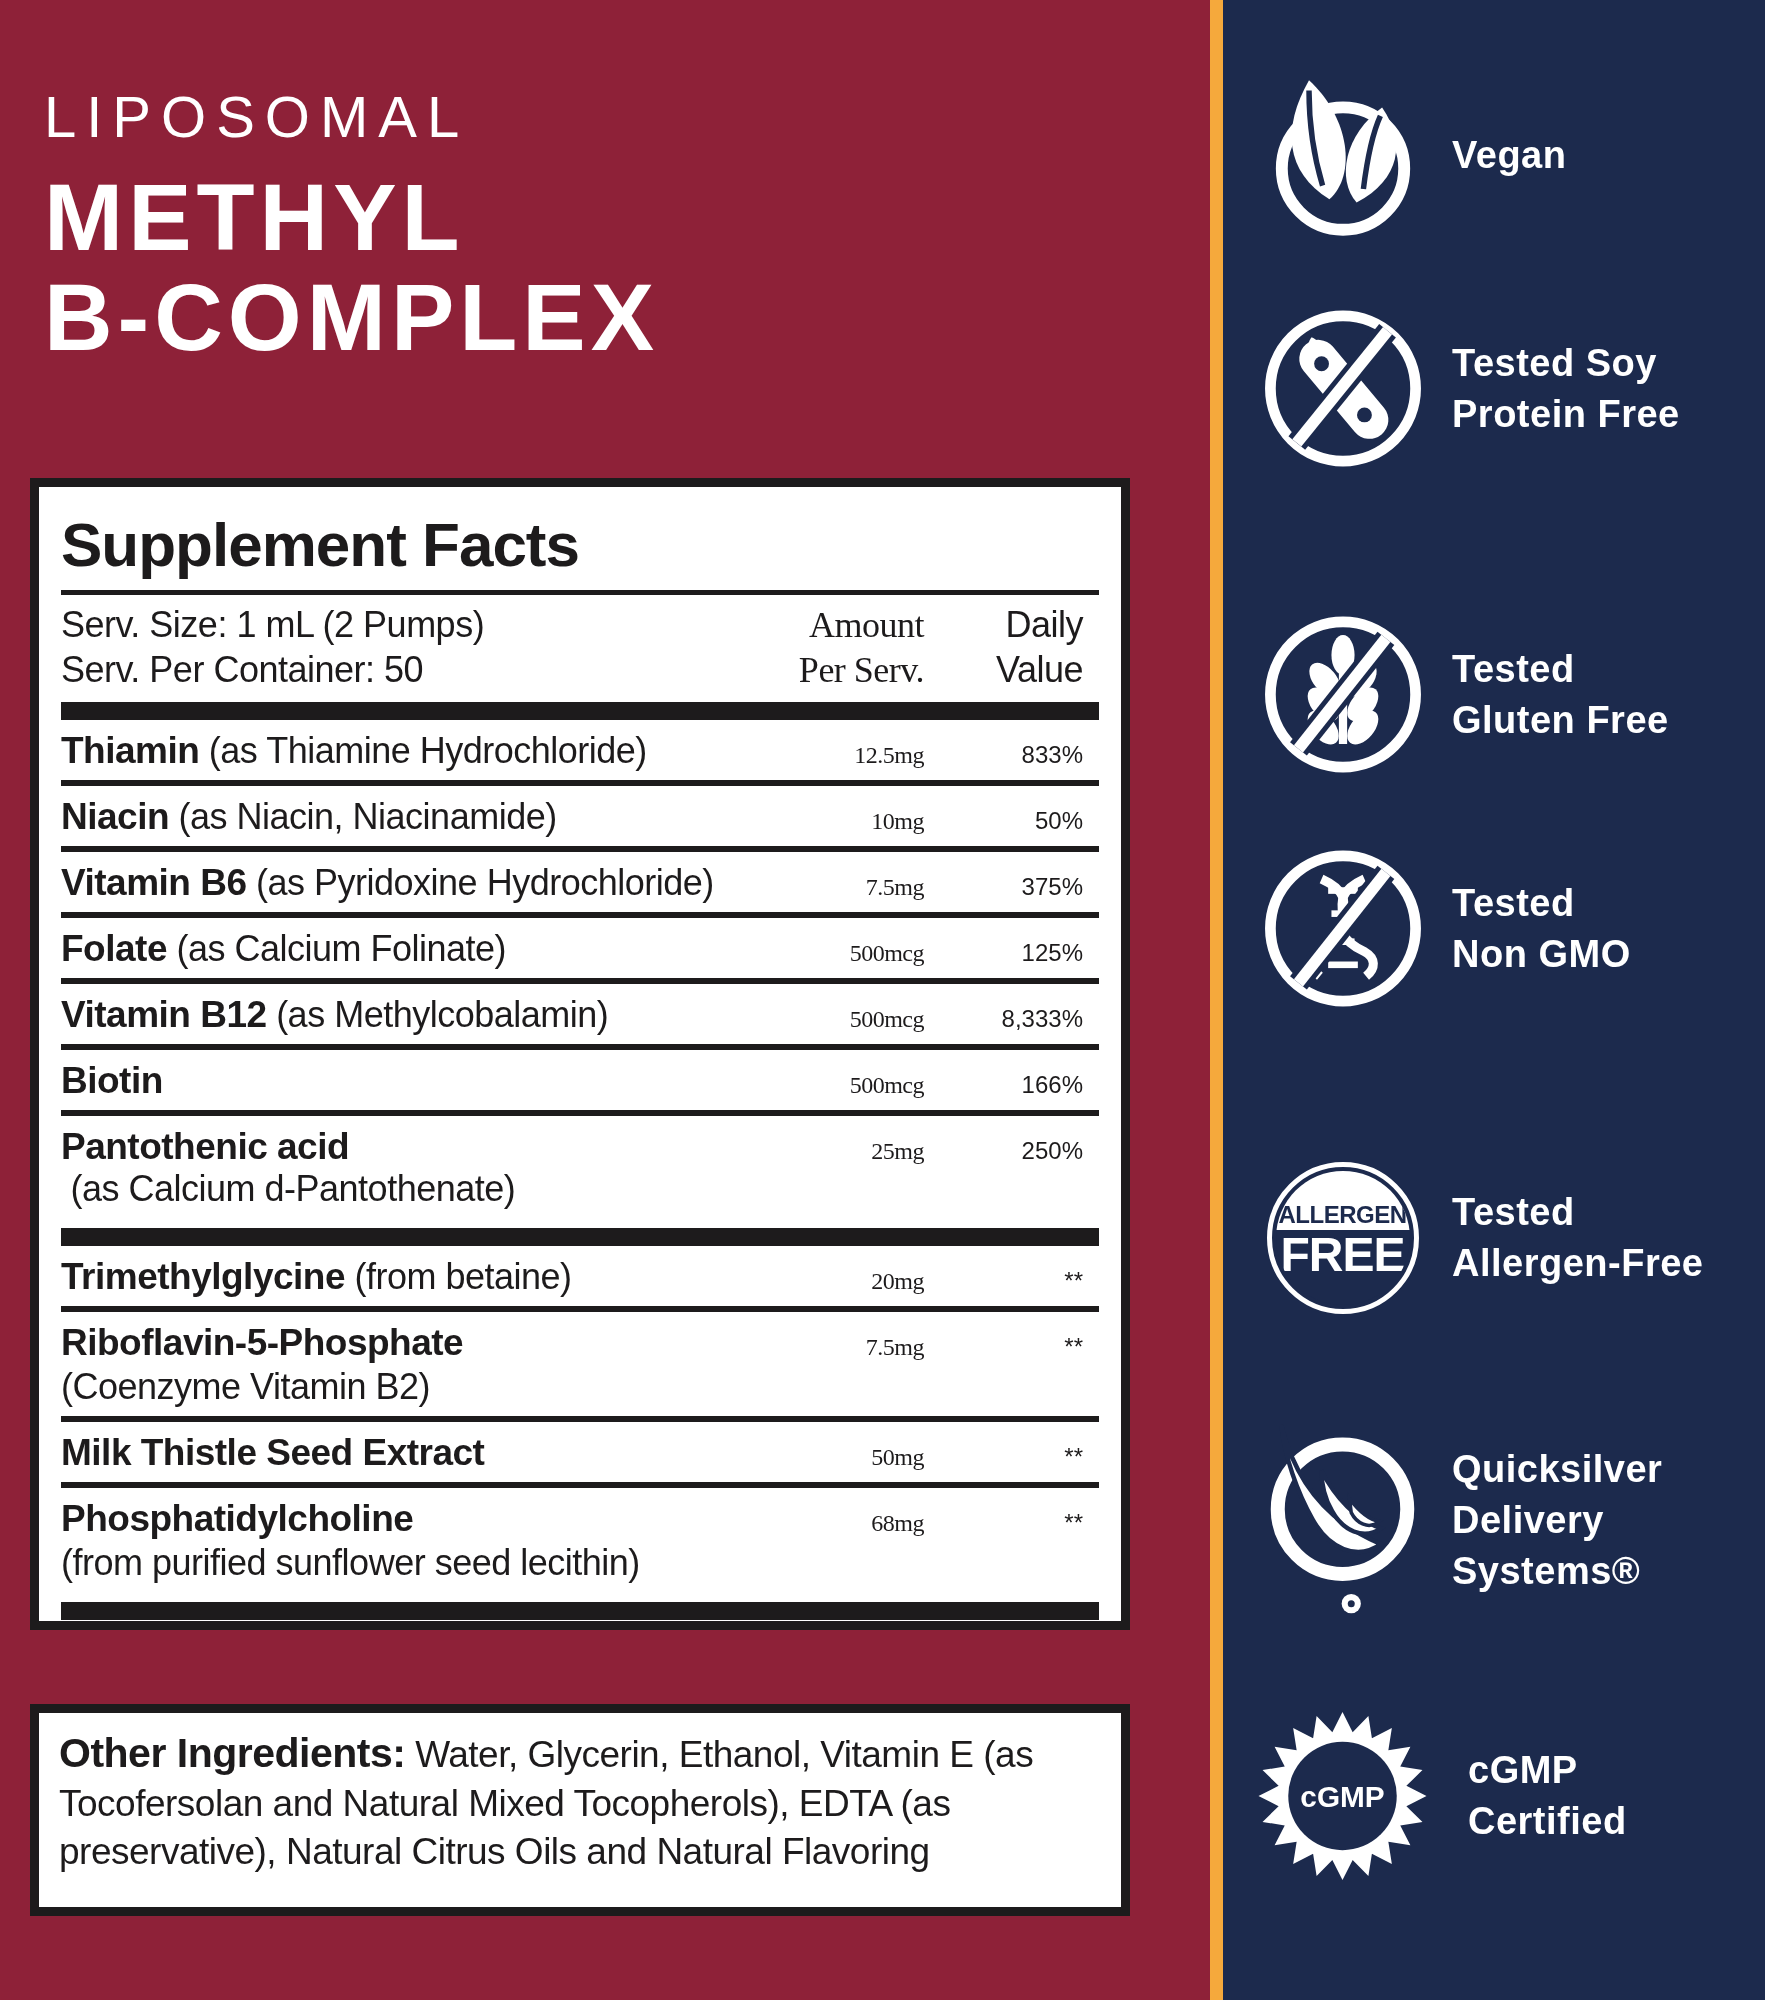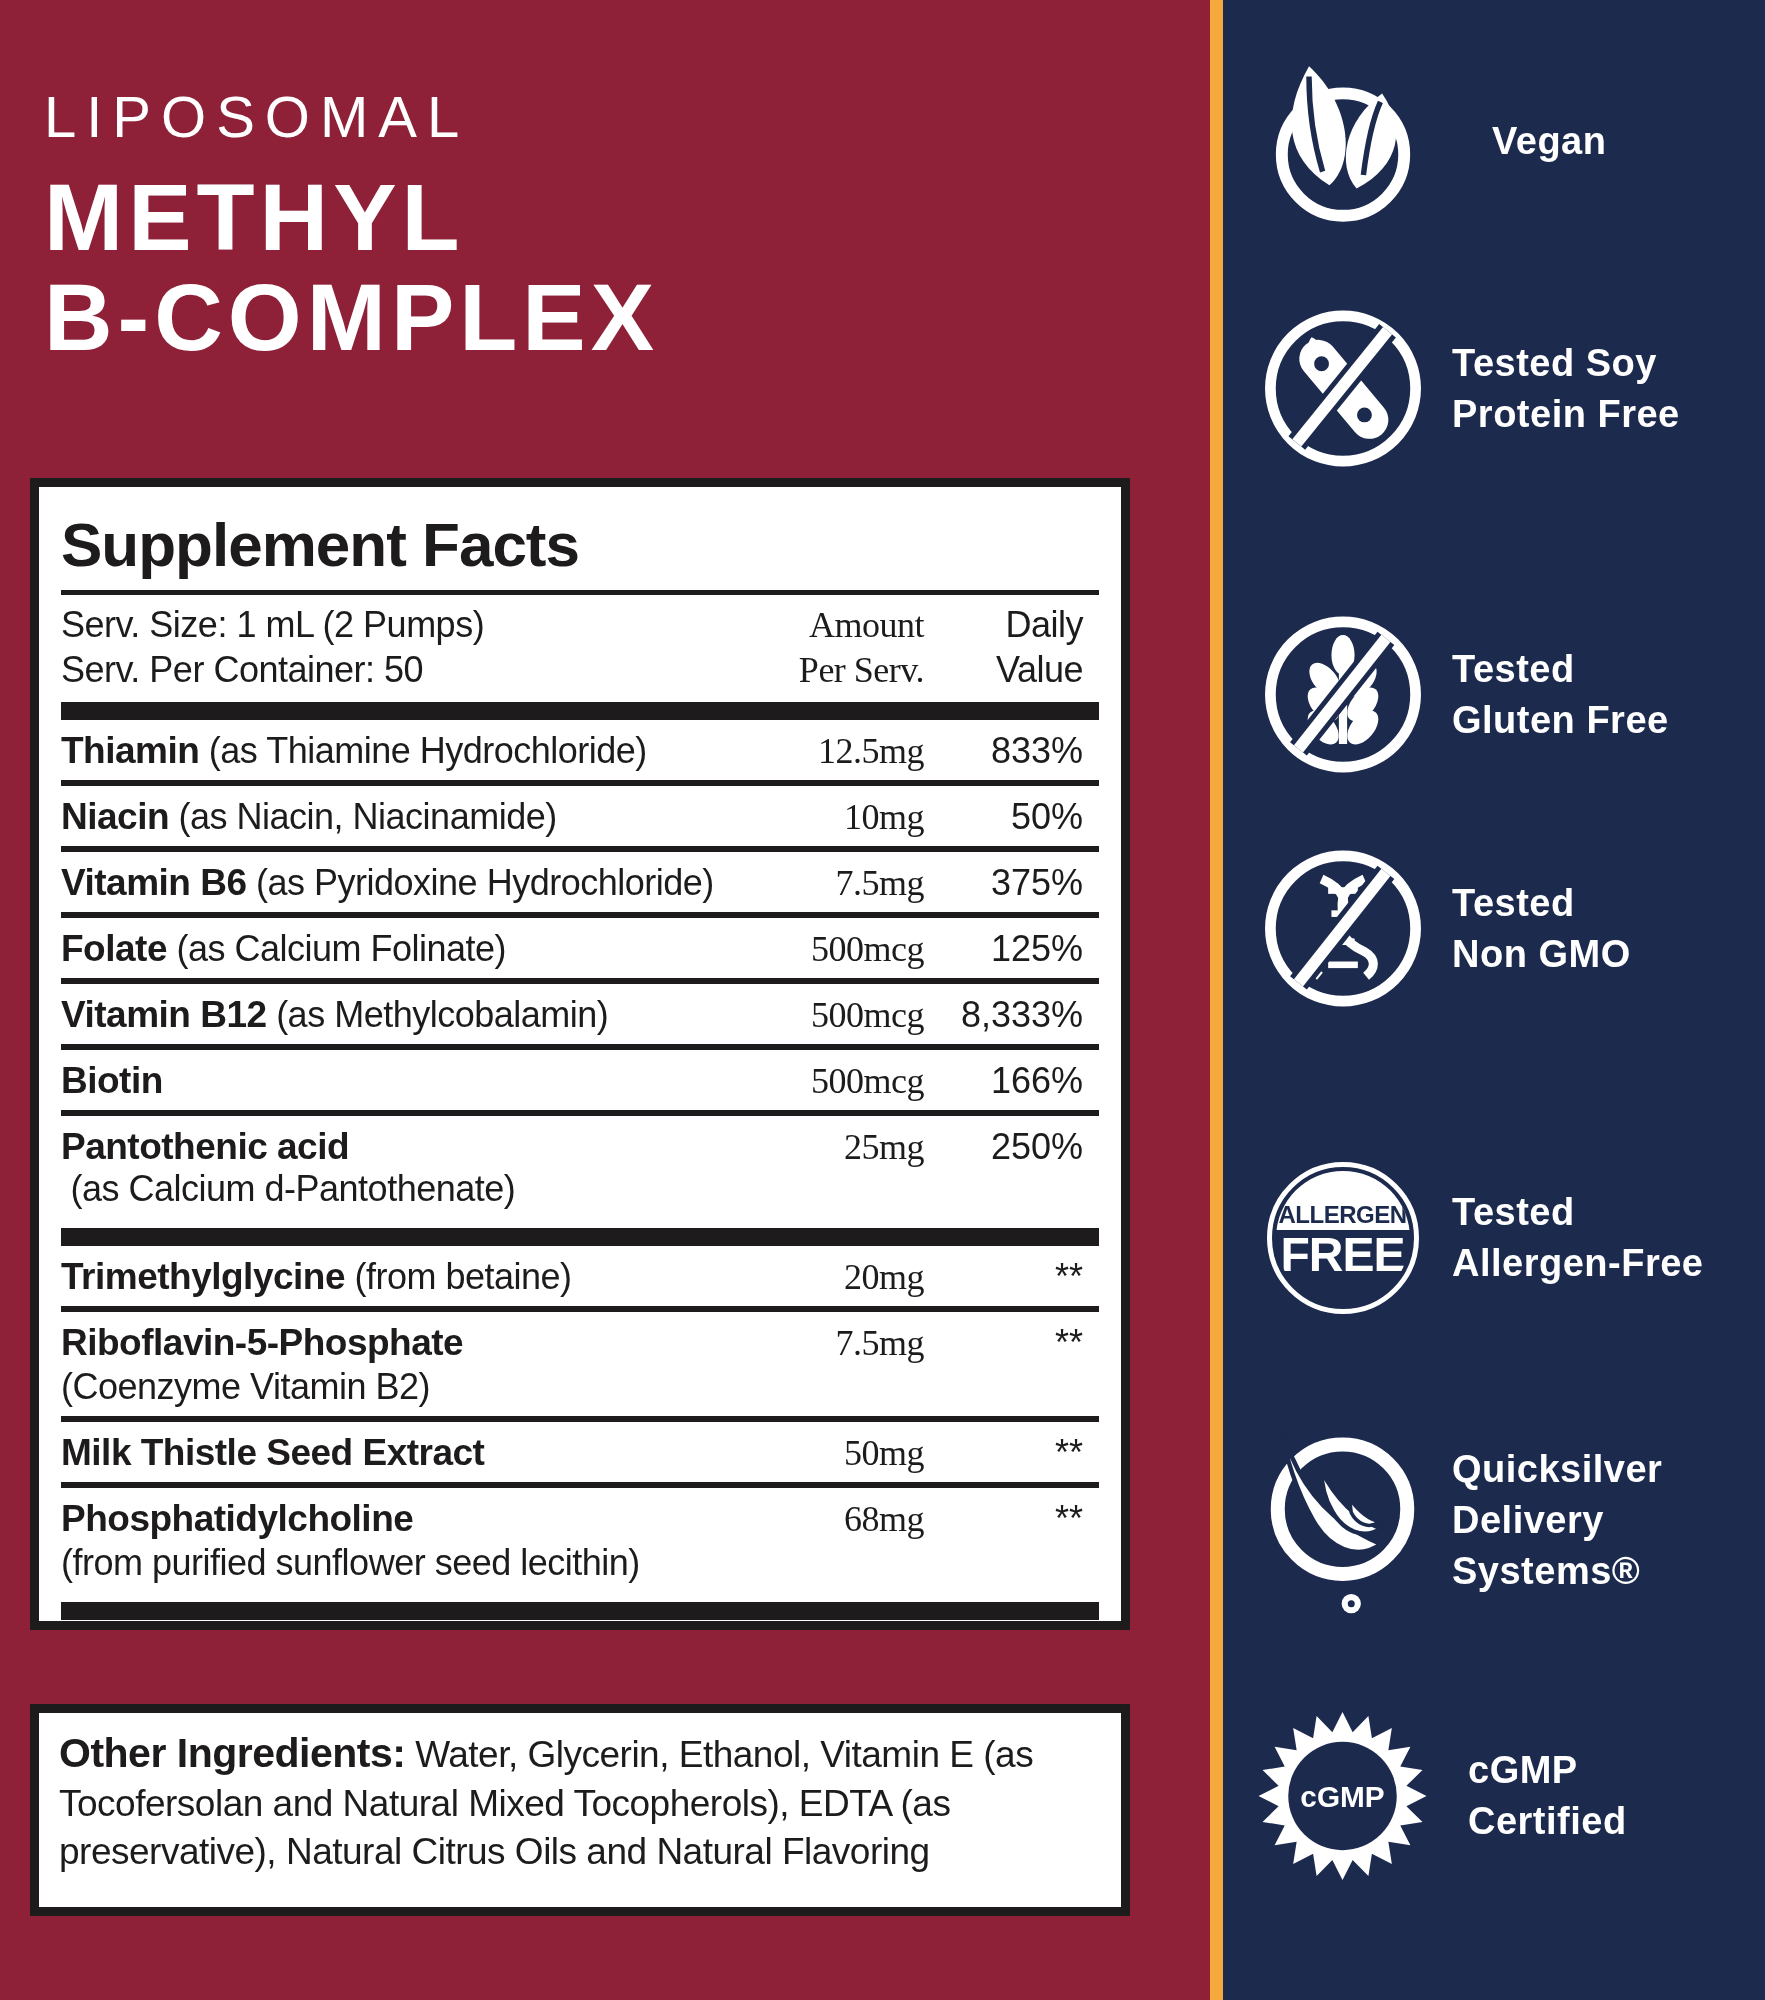--- a/index.html
+++ b/index.html
@@ -39,40 +39,40 @@
   .c-name{flex:1;}
   .c-amt{width:175px;text-align:right;flex:none;font-family:Liberation Serif, serif;}
   .c-dv{width:175px;text-align:right;padding-right:16px;flex:none;}
   .sf-serving{margin-top:8px;font-size:36px;line-height:1.24;align-items:flex-end;}
   .sf-bar{height:18px;background:var(--ink);margin-top:10px;}
   .sf-section .sf-item{border-bottom:6px solid var(--ink);padding:10px 0 8px;}
   .sf-section .sf-item:last-child{border-bottom:none;}
   .sf-line{display:flex;align-items:baseline;}
   .nname{font-size:37px;font-weight:700;}
   .ndetail{font-size:36px;font-weight:400;white-space:pre;}
-  .amt,.dvv{font-size:36px;}
+  .amt,.dvv{font-size:24px;}
   .dvv{letter-spacing:0;}
   .sf-sub{font-size:36px;margin-top:2px;}
   .sf-sub:empty{display:none;}
   .sf-foot{display:flex;justify-content:space-between;font-size:34px;margin-top:13px;padding:0 16px 0 8px;}
 
   
   .oi-box{
     position:absolute;left:30px;top:1704px;width:1100px;height:212px;
     background:var(--white);border:9px solid var(--ink);
     padding:14px 20px;color:var(--ink);
     font-size:37px;line-height:1.3;letter-spacing:-0.5px;
   }
   .oi-label{font-weight:700;font-size:41px;letter-spacing:-0.5px;}
 
   
   .badge{position:absolute;left:1255px;display:flex;align-items:center;color:var(--white);}
   .bicon{width:175px;flex:none;display:flex;justify-content:center;align-items:flex-end;}
   .blabel{margin-left:22px;font-size:38px;font-weight:700;letter-spacing:0.5px;line-height:1.34;}
-  .b-vegan{top:56px;gap:40px;}
+  .b-vegan{top:70px;}
   .b-soy{top:306px;}
   .b-gluten{top:612px;}
   .b-gmo{top:846px;}
   .b-allergen{top:1162px;}
   .b-qds{top:1418px;}
   .b-cgmp{top:1706px;gap:16px;}
 
   
   .seal{width:152px;height:152px;border:5px solid var(--white);border-radius:50%;background:var(--navy);padding:4px;}
   .seal-in{position:relative;width:100%;height:100%;border-radius:50%;overflow:hidden;background:var(--navy);}

